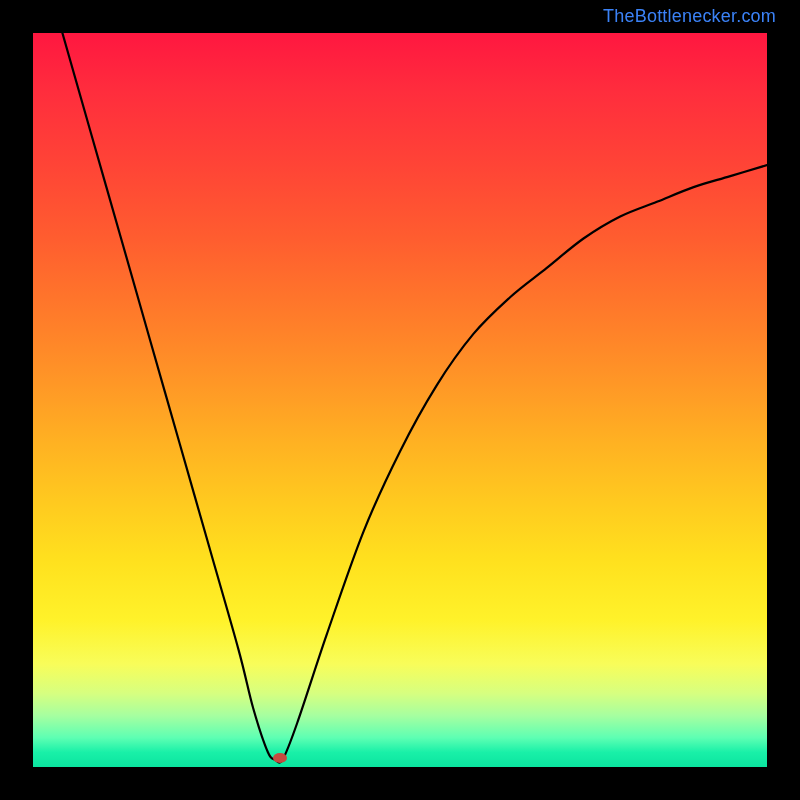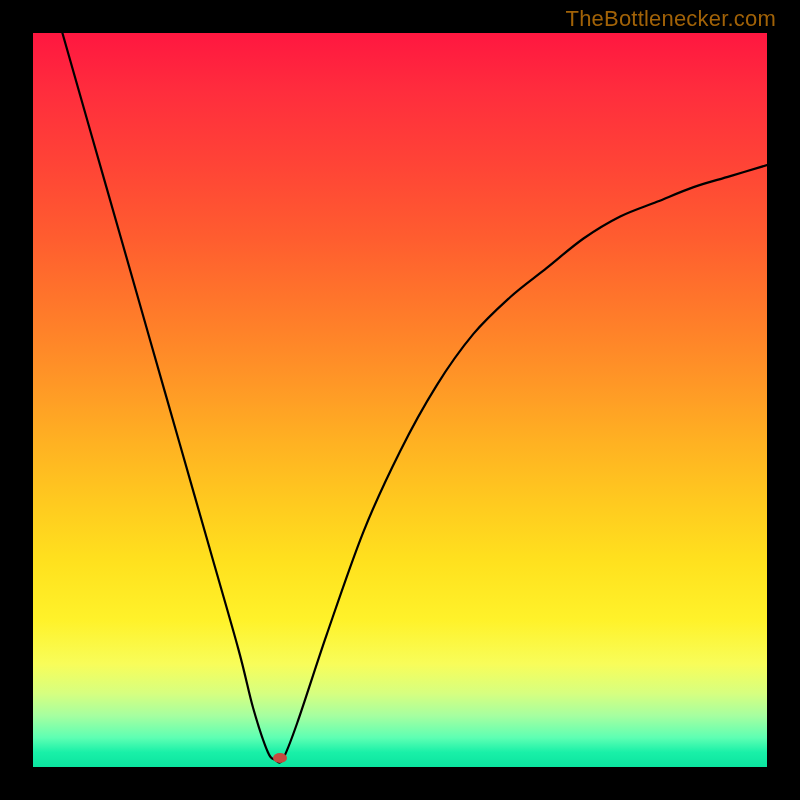--- a/index.html
+++ b/index.html
@@ -8,22 +8,22 @@
     height: 800px;
     background: #000;
     position: relative;
     font-family: Arial, Helvetica, sans-serif;
     overflow: hidden;
   }
   .watermark {
     position: absolute;
     top: 6px;
     right: 24px;
-    color: #a16207;
-    font-size: 22px;
+    color: #3b82f6;
+    font-size: 18px;
     font-weight: 400;
     z-index: 5;
     letter-spacing: 0.2px;
   }
   .plot-area {
     position: absolute;
     left: 33px;
     top: 33px;
     width: 734px;
     height: 734px;

